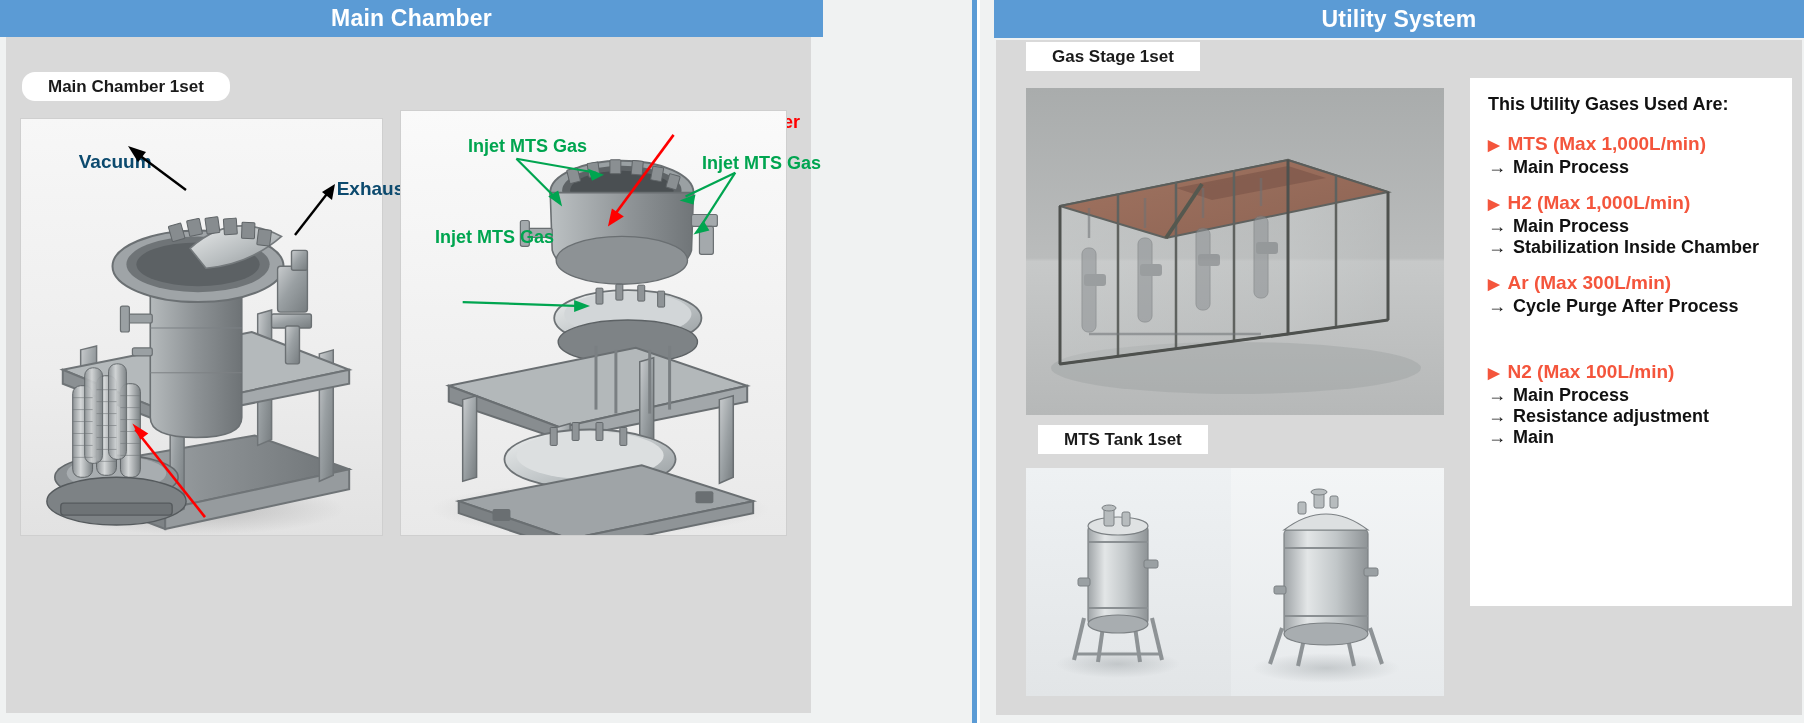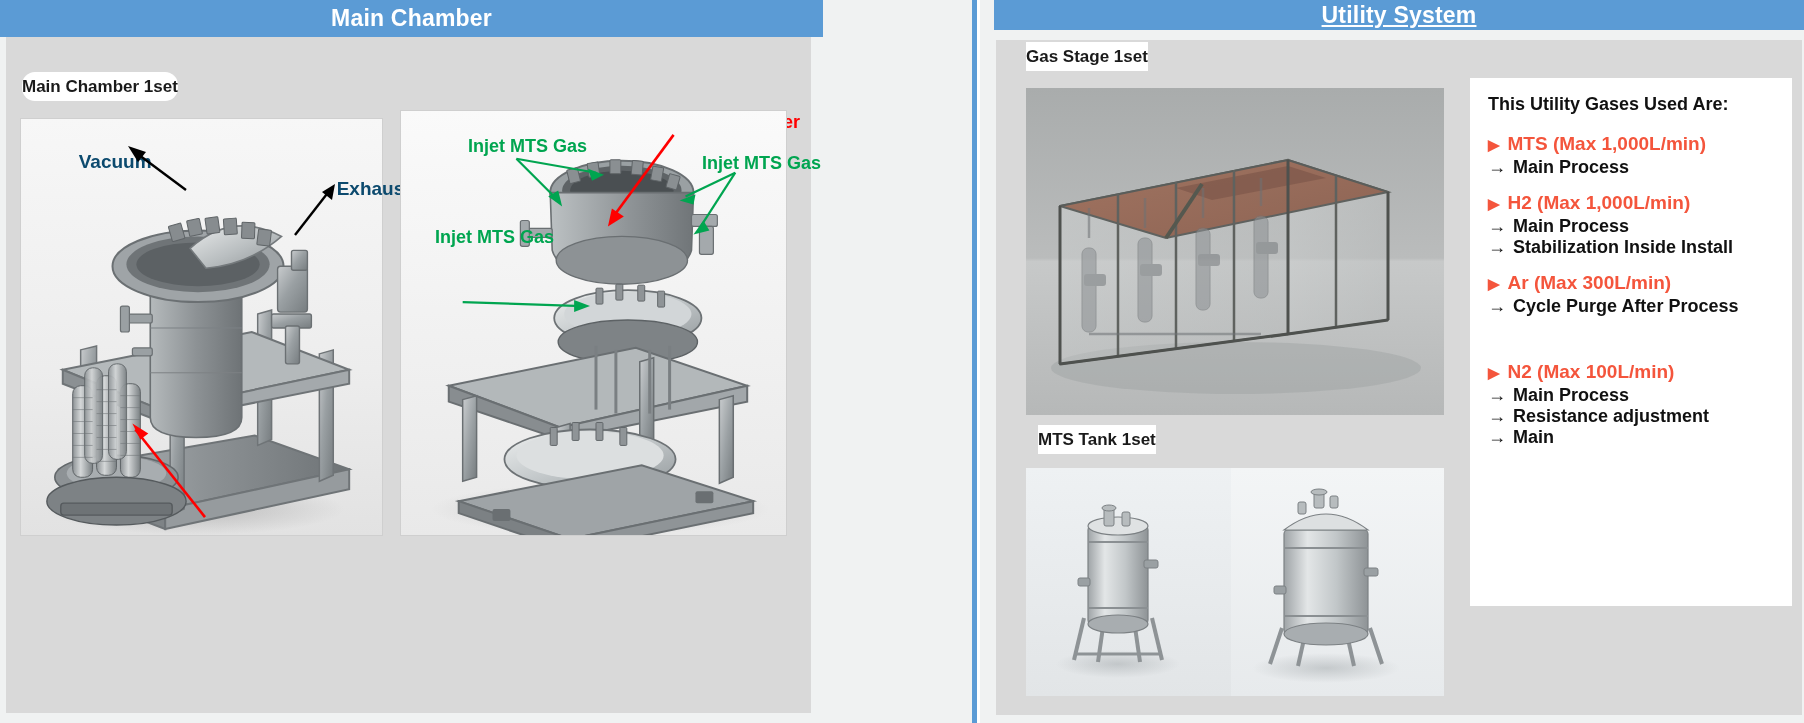--- a/index.html
+++ b/index.html
@@ -18,21 +18,21 @@
 
   .panel-head {
     position: absolute; left: 0; right: 0; top: 0;
     background: #5b9bd5;
     color: #ffffff;
     font-size: 23px; font-weight: bold;
     display: flex; align-items: center; justify-content: center;
     letter-spacing: .2px;
   }
   .panel-left  .panel-head { height: 37px; }
-  .panel-right .panel-head { height: 30px; left: 14px; text-decoration: underline; }
+  .panel-right .panel-head { height: 38px; left: 14px; }
 
   .panel-body {
     position: absolute; left: 6px; right: 6px;
     background: #d9d9d9;
   }
   .panel-left .panel-body  { top: 37px; bottom: 10px; left: 6px; right: 12px; }
   .panel-right .panel-body { top: 40px; bottom: 8px;  left: 16px; right: 2px; }
 
   
   .divider {
@@ -41,21 +41,21 @@
   }
   .gutter {
     position: absolute; top:0; bottom:0; left: 823px; width: 149px;
     background: #f0f2f2;
   }
 
   
   .chip {
     position: absolute; background: #ffffff;
     color: #1a1a1a; font-weight: bold; font-size: 17px;
-    display: flex; align-items: center; padding: 0 0;
+    display: flex; align-items: center; padding: 0 26px;
     height: 29px; white-space: nowrap;
   }
 
   
   .render {
     position: absolute; background: #fbfbfb;
     border: 1px solid #cfcfcf; overflow: hidden;
   }
   .render.grey { background: #b9bcbc; border: none; }
 
@@ -579,21 +579,21 @@
           <div class="gas-head">
             <span class="tri">▶</span>
             <span>H2 (Max 1,000L/min)</span>
           </div>
           <div class="gas-line">
             <span class="arrow">→</span>
             <span>Main Process</span>
           </div>
           <div class="gas-line">
             <span class="arrow">→</span>
-            <span>Stabilization Inside Install</span>
+            <span>Stabilization Inside Chamber</span>
           </div>
         </div>
         <div class="gas-group" style="margin-bottom: 44px;">
           <div class="gas-head">
             <span class="tri">▶</span>
             <span>Ar (Max 300L/min)</span>
           </div>
           <div class="gas-line">
             <span class="arrow">→</span>
             <span>Cycle Purge After Process</span>

